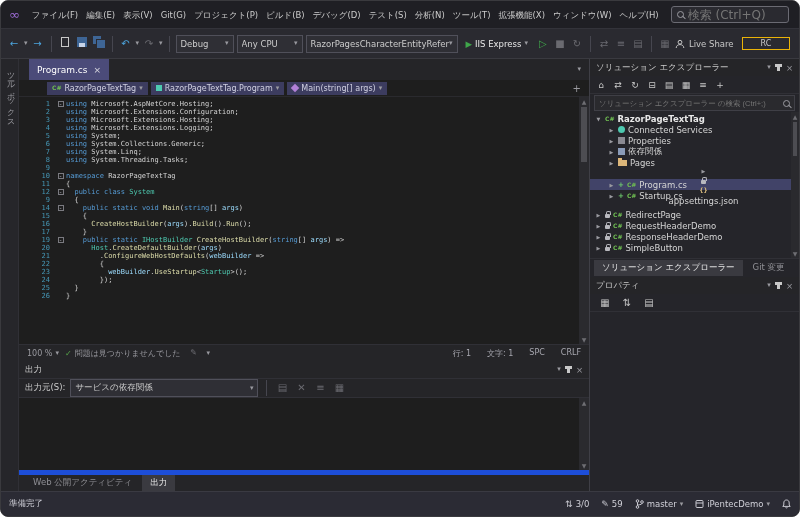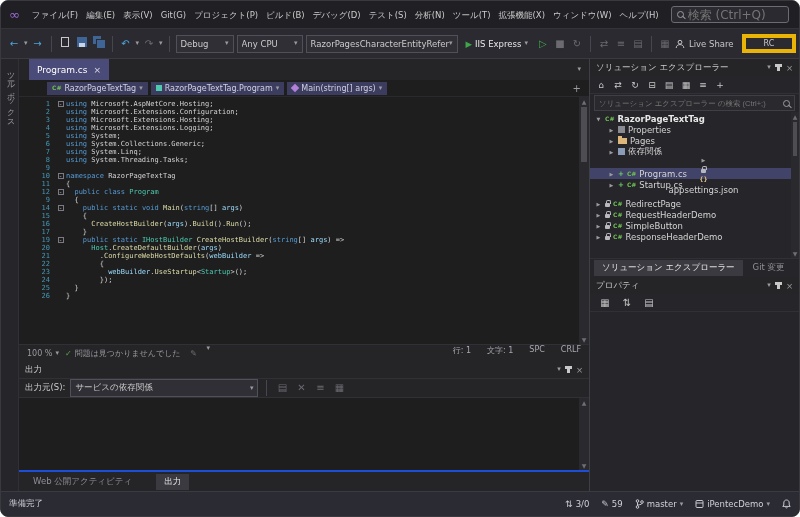--- a/index.html
+++ b/index.html
@@ -30,21 +30,21 @@
   .combo{display:flex;align-items:center;justify-content:space-between;height:18px;background:#2F2F35;
          border:1px solid #50505A;padding:0 4px;font-size:8.5px;color:#CCCCCC;overflow:hidden;white-space:nowrap;flex:none}
   .combo-val{overflow:hidden;white-space:nowrap}
   .run-btn{display:flex;align-items:center;gap:3px;height:20px;padding:0 5px;flex:none;color:#E8E8E8;font-size:8.5px}
   .ic-newfile{width:8px;height:10px;border:1px solid #C8C8C8;display:inline-block}
   .ic-save{width:10px;height:10px;background:#3E6595;position:relative;display:inline-block}
   .ic-save::after{content:"";position:absolute;bottom:0;left:2px;right:2px;height:4px;background:#C8D4E8}
   .ic-saveall{width:12px;height:11px;position:relative;display:inline-block}
   .ic-saveall::before,.ic-saveall::after{content:"";position:absolute;width:8px;height:8px;background:#3E6595}
   .ic-saveall::before{left:0;top:0}.ic-saveall::after{left:3px;top:3px;border:1px solid #2A2A30}
-  .rc-badge{border:4px solid #eab308;color:#C8C8C8;font-size:8px;padding:1px 18px;margin:16px 4px;flex:none}
+  .rc-badge{border:1px solid #eab308;color:#C8C8C8;font-size:8px;padding:1px 18px;margin:16px 4px;flex:none}
   .tb-right{margin-left:auto;display:flex;align-items:center;gap:4px}
   .ls-label{font-size:8.5px;color:#C8C8C8;white-space:nowrap}
 
   
   .main{position:absolute;top:58px;bottom:25px;left:0;right:0}
   .toolbox-strip{position:absolute;top:0;bottom:0;left:0;width:18px;background:#26262A;border-right:1px solid #303036}
   .vtext{writing-mode:vertical-rl;font-size:8px;color:#9A9AA0;display:block;margin:8px auto 0;white-space:nowrap}
   .editor-col{position:absolute;top:0;bottom:0;left:18px;width:570px;display:flex;flex-direction:column;background:#1E1E1E}
   .right-panel{position:absolute;top:0;bottom:0;left:588px;right:0;background:#25252A;border-left:1px solid #3F3F46;
                display:flex;flex-direction:column}
@@ -72,38 +72,38 @@
   .fold-box{display:inline-block;width:6px;height:6px;border:1px solid #7A7A80;color:#B8B8C0;font-size:6px;
             line-height:4px;text-align:center;vertical-align:top;margin-top:1px}
   .line-src{white-space:pre}
   .tk-kw{color:#569CD6}.tk-ty{color:#4EC9B0}.tk-me{color:#DCDCAA}.tk-pa{color:#9CDCFE}.tk-pl{color:#D4D4D4}
   .vscroll{position:absolute;top:0;right:0;bottom:0;width:10px;background:#2A2A2E;display:flex;flex-direction:column;align-items:center}
   .vs-arrow{font-size:6px;color:#6E6E73;height:9px;line-height:9px}
   .vs-thumb{width:6px;height:55px;background:#4D4D52;margin-top:1px}
   .vs-fill{flex:1}
 
   
-  .editor-statusbar{height:17px;background:#252528;border-top:1px solid #303036;display:flex;
+  .editor-statusbar{height:17px;background:#252528;border-top:1px solid #303036;display:flex;align-items:center;
                     padding:0 8px;gap:6px;font-size:8px;color:#9A9AA0;flex:none}
   .zoom-combo{display:flex;align-items:center;gap:3px}
   .health{display:flex;align-items:center;gap:3px}
   .hc{color:#57A64A;font-size:8px}
   .estat-right{margin-left:auto;display:flex;gap:16px;color:#A8A8B0}
 
   
   .panel-header{height:17px;display:flex;align-items:center;padding:0 6px;font-size:8.5px;color:#CCCCCC;
                 background:#252528;flex:none}
   .ph-icons{margin-left:auto;display:flex;align-items:center;gap:6px;color:#9A9AA0}
   .pin{width:3px;height:7px;background:#C8C8C8;position:relative;display:inline-block}
   .pin::before{content:"";position:absolute;top:0;left:-2px;width:7px;height:3px;background:#C8C8C8}
   .output-toolbar{height:20px;background:#252528;display:flex;align-items:center;gap:5px;padding:0 6px;
                   font-size:8.5px;color:#CCCCCC;border-top:1px solid #303036;border-bottom:1px solid #303036;flex:none}
   .output-content{height:72px;background:#1E1E1E;position:relative;flex:none}
-  .bottom-tabs{height:21px;background:#252528;display:flex;align-items:center;padding:0 6px;gap:16px;flex:none;
-               border-top:2px solid #1d4ed8}
+  .bottom-tabs{height:21px;background:#252528;display:flex;align-items:center;padding:0 6px;gap:2px;flex:none;
+               border-top:5px solid #1d4ed8}
   .btab{padding:2px 8px;font-size:8.5px;color:#8F8F94;white-space:nowrap;cursor:default}
   .btab.active{background:#3A3A40;color:#E8E8E8}
 
   
   .se-toolbar{height:18px;display:flex;align-items:center;gap:7px;padding:0 6px;border-bottom:1px solid #303036;flex:none}
   .se-toolbar .tb-icon{font-size:9px;min-width:10px;line-height:18px}
   .se-search{height:16px;margin:1px 4px;background:#2A2A2E;border:1px solid #3F3F46;display:flex;align-items:center;
              padding:0 4px;gap:4px;flex:none}
   .se-search input{flex:1;background:transparent;border:none;outline:none;color:#8A8A90;font-size:7.5px;
                    font-family:Liberation Sans, sans-serif}
@@ -309,21 +309,21 @@
               <span class="line-src"><span class="tk-kw">namespace</span><span class="tk-pl"> RazorPageTextTag</span></span>
             </div>
             <div class="code-line">
               <span class="line-num">11</span>
               <span class="fold-cell"></span>
               <span class="line-src"><span class="tk-pl">{</span></span>
             </div>
             <div class="code-line">
               <span class="line-num">12</span>
               <span class="fold-cell"><span class="fold-box">-</span></span>
-              <span class="line-src"><span class="tk-pl">  </span><span class="tk-kw">public</span><span class="tk-pl"> </span><span class="tk-kw">class</span><span class="tk-ty"> Program</span></span>
+              <span class="line-src"><span class="tk-pl">  </span><span class="tk-kw">public</span><span class="tk-pl"> </span><span class="tk-kw">class</span><span class="tk-ty"> System</span></span>
             </div>
             <div class="code-line">
               <span class="line-num">9</span>
               <span class="fold-cell"></span>
               <span class="line-src"><span class="tk-pl">  {</span></span>
             </div>
             <div class="code-line">
               <span class="line-num">14</span>
               <span class="fold-cell"><span class="fold-box">-</span></span>
               <span class="line-src"><span class="tk-pl">    </span><span class="tk-kw">public</span><span class="tk-pl"> </span><span class="tk-kw">static</span><span class="tk-pl"> </span><span class="tk-kw">void</span><span class="tk-me"> Main</span><span class="tk-pl">(</span><span class="tk-kw">string</span><span class="tk-pl">[] </span><span class="tk-pa">args</span><span class="tk-pl">)</span></span>
@@ -472,32 +472,37 @@
       </div>
       <div class="se-tree">
         <div id="se-tree-items">
             <div class="tree-row" style="padding-left: 5px;">
               <span class="tw">▼</span>
               <span class="tree-icon ic-csproj">C#</span>
               <span class="tree-label bold">RazorPageTextTag</span>
             </div>
             <div class="tree-row" style="padding-left: 18px;">
               <span class="tw">▶</span>
+              <span class="tree-icon ic-service"></span>
+              <span class="tree-label">Connected Services</span>
+            </div>
+            <div class="tree-row" style="padding-left: 18px;">
+              <span class="tw">▶</span>
               <span class="tree-icon ic-properties"></span>
               <span class="tree-label">Properties</span>
             </div>
             <div class="tree-row" style="padding-left: 18px;">
               <span class="tw">▶</span>
+              <span class="tree-icon ic-dependencies"></span>
+              <span class="tree-label">依存関係</span>
+            </div>
+            <div class="tree-row" style="padding-left: 18px;">
+              <span class="tw">▶</span>
               <span class="tree-icon ic-folder"></span>
               <span class="tree-label">Pages</span>
-            </div>
-            <div class="tree-row" style="padding-left: 18px;">
-              <span class="tw">▶</span>
-              <span class="tree-icon ic-dependencies"></span>
-              <span class="tree-label">依存関係</span>
             </div>
             <div class="tree-row" style="padding-left: 18px; flex-direction: column;">
               <span class="tw">▶</span>
               <span class="ov-lock"></span>
               <span class="tree-icon ic-json">{}</span>
               <span class="tree-label">appsettings.json</span>
             </div>
             <div class="tree-row sel" style="padding-left: 18px;">
               <span class="tw">▶</span>
               <span class="ov-plus">+</span>
@@ -519,27 +524,27 @@
             <div class="tree-row" style="padding-left: 5px;">
               <span class="tw">▶</span>
               <span class="ov-lock"></span>
               <span class="tree-icon ic-csproj">C#</span>
               <span class="tree-label">RequestHeaderDemo</span>
             </div>
             <div class="tree-row" style="padding-left: 5px;">
               <span class="tw">▶</span>
               <span class="ov-lock"></span>
               <span class="tree-icon ic-csproj">C#</span>
-              <span class="tree-label">SimpleButton</span>
+              <span class="tree-label">ResponseHeaderDemo</span>
             </div>
             <div class="tree-row" style="padding-left: 5px;">
               <span class="tw">▶</span>
               <span class="ov-lock"></span>
               <span class="tree-icon ic-csproj">C#</span>
-              <span class="tree-label">ResponseHeaderDemo</span>
+              <span class="tree-label">SimpleButton</span>
             </div>
           </div>
         <div class="tree-scroll">
           <span class="vs-arrow">▲</span>
           <span class="vs-thumb"></span>
           <span class="vs-fill"></span>
           <span class="vs-arrow">▼</span>
         </div>
       </div>
       <div class="se-tabs" id="se-tabs">

